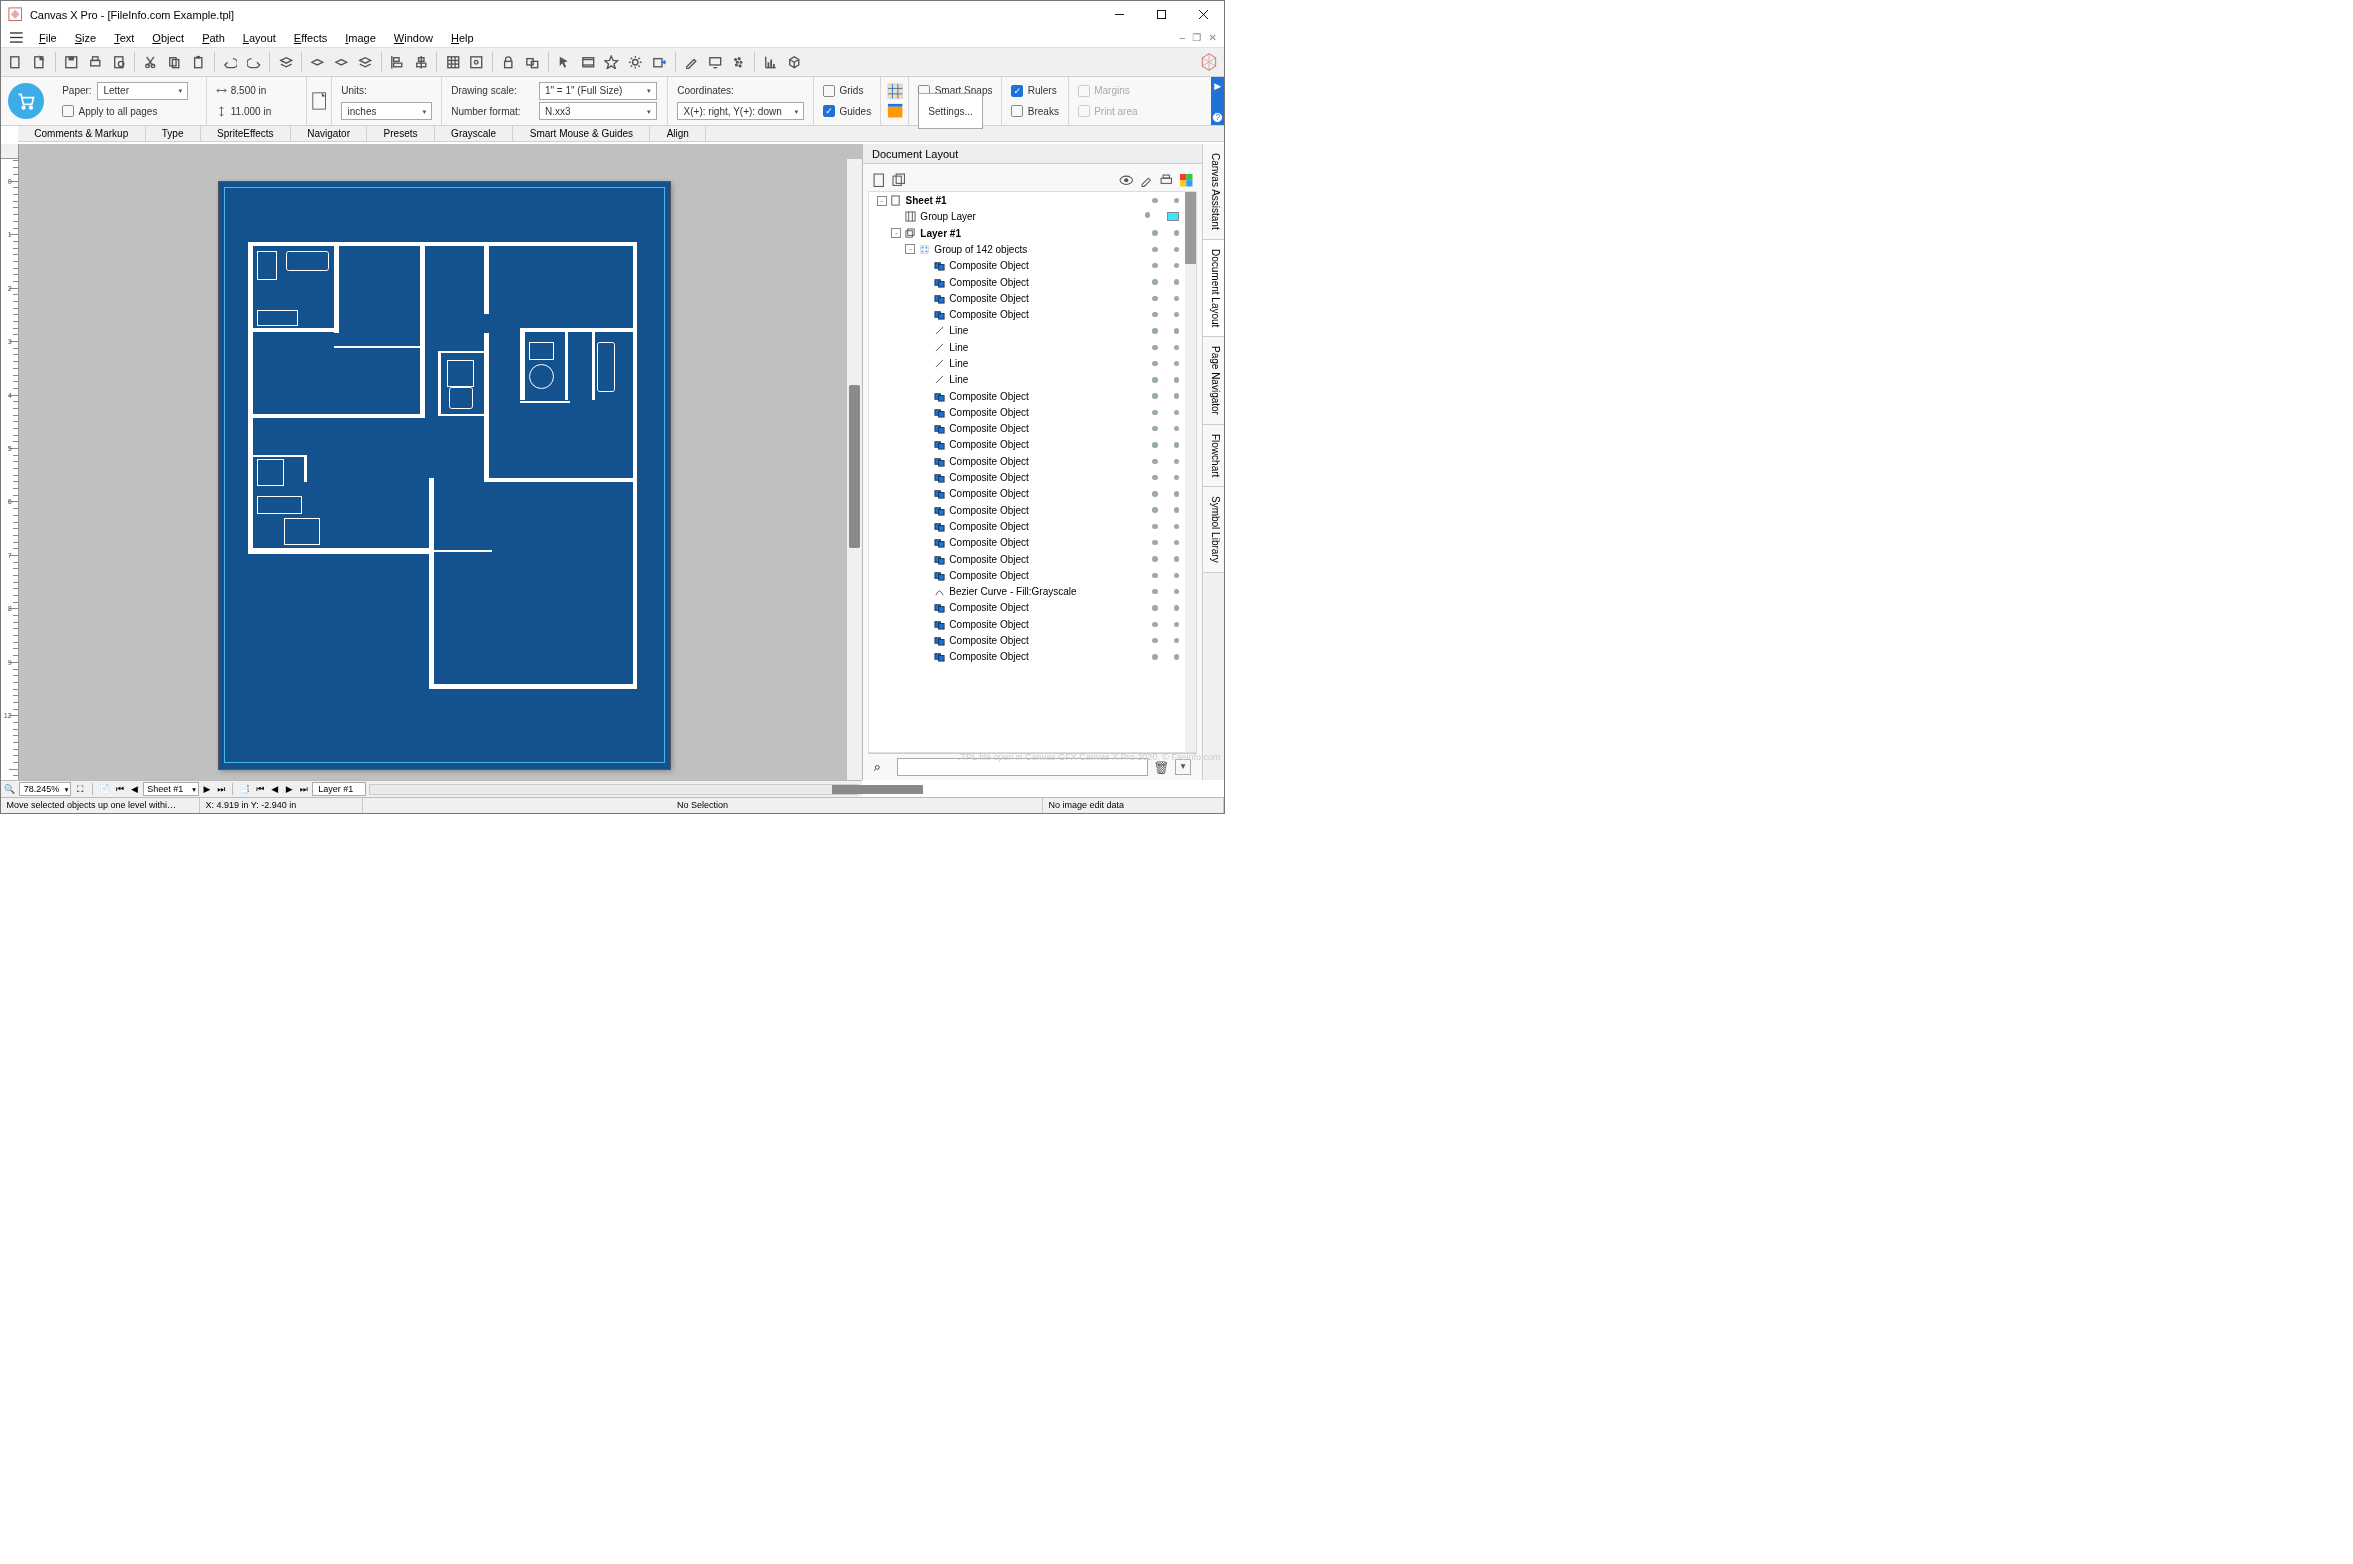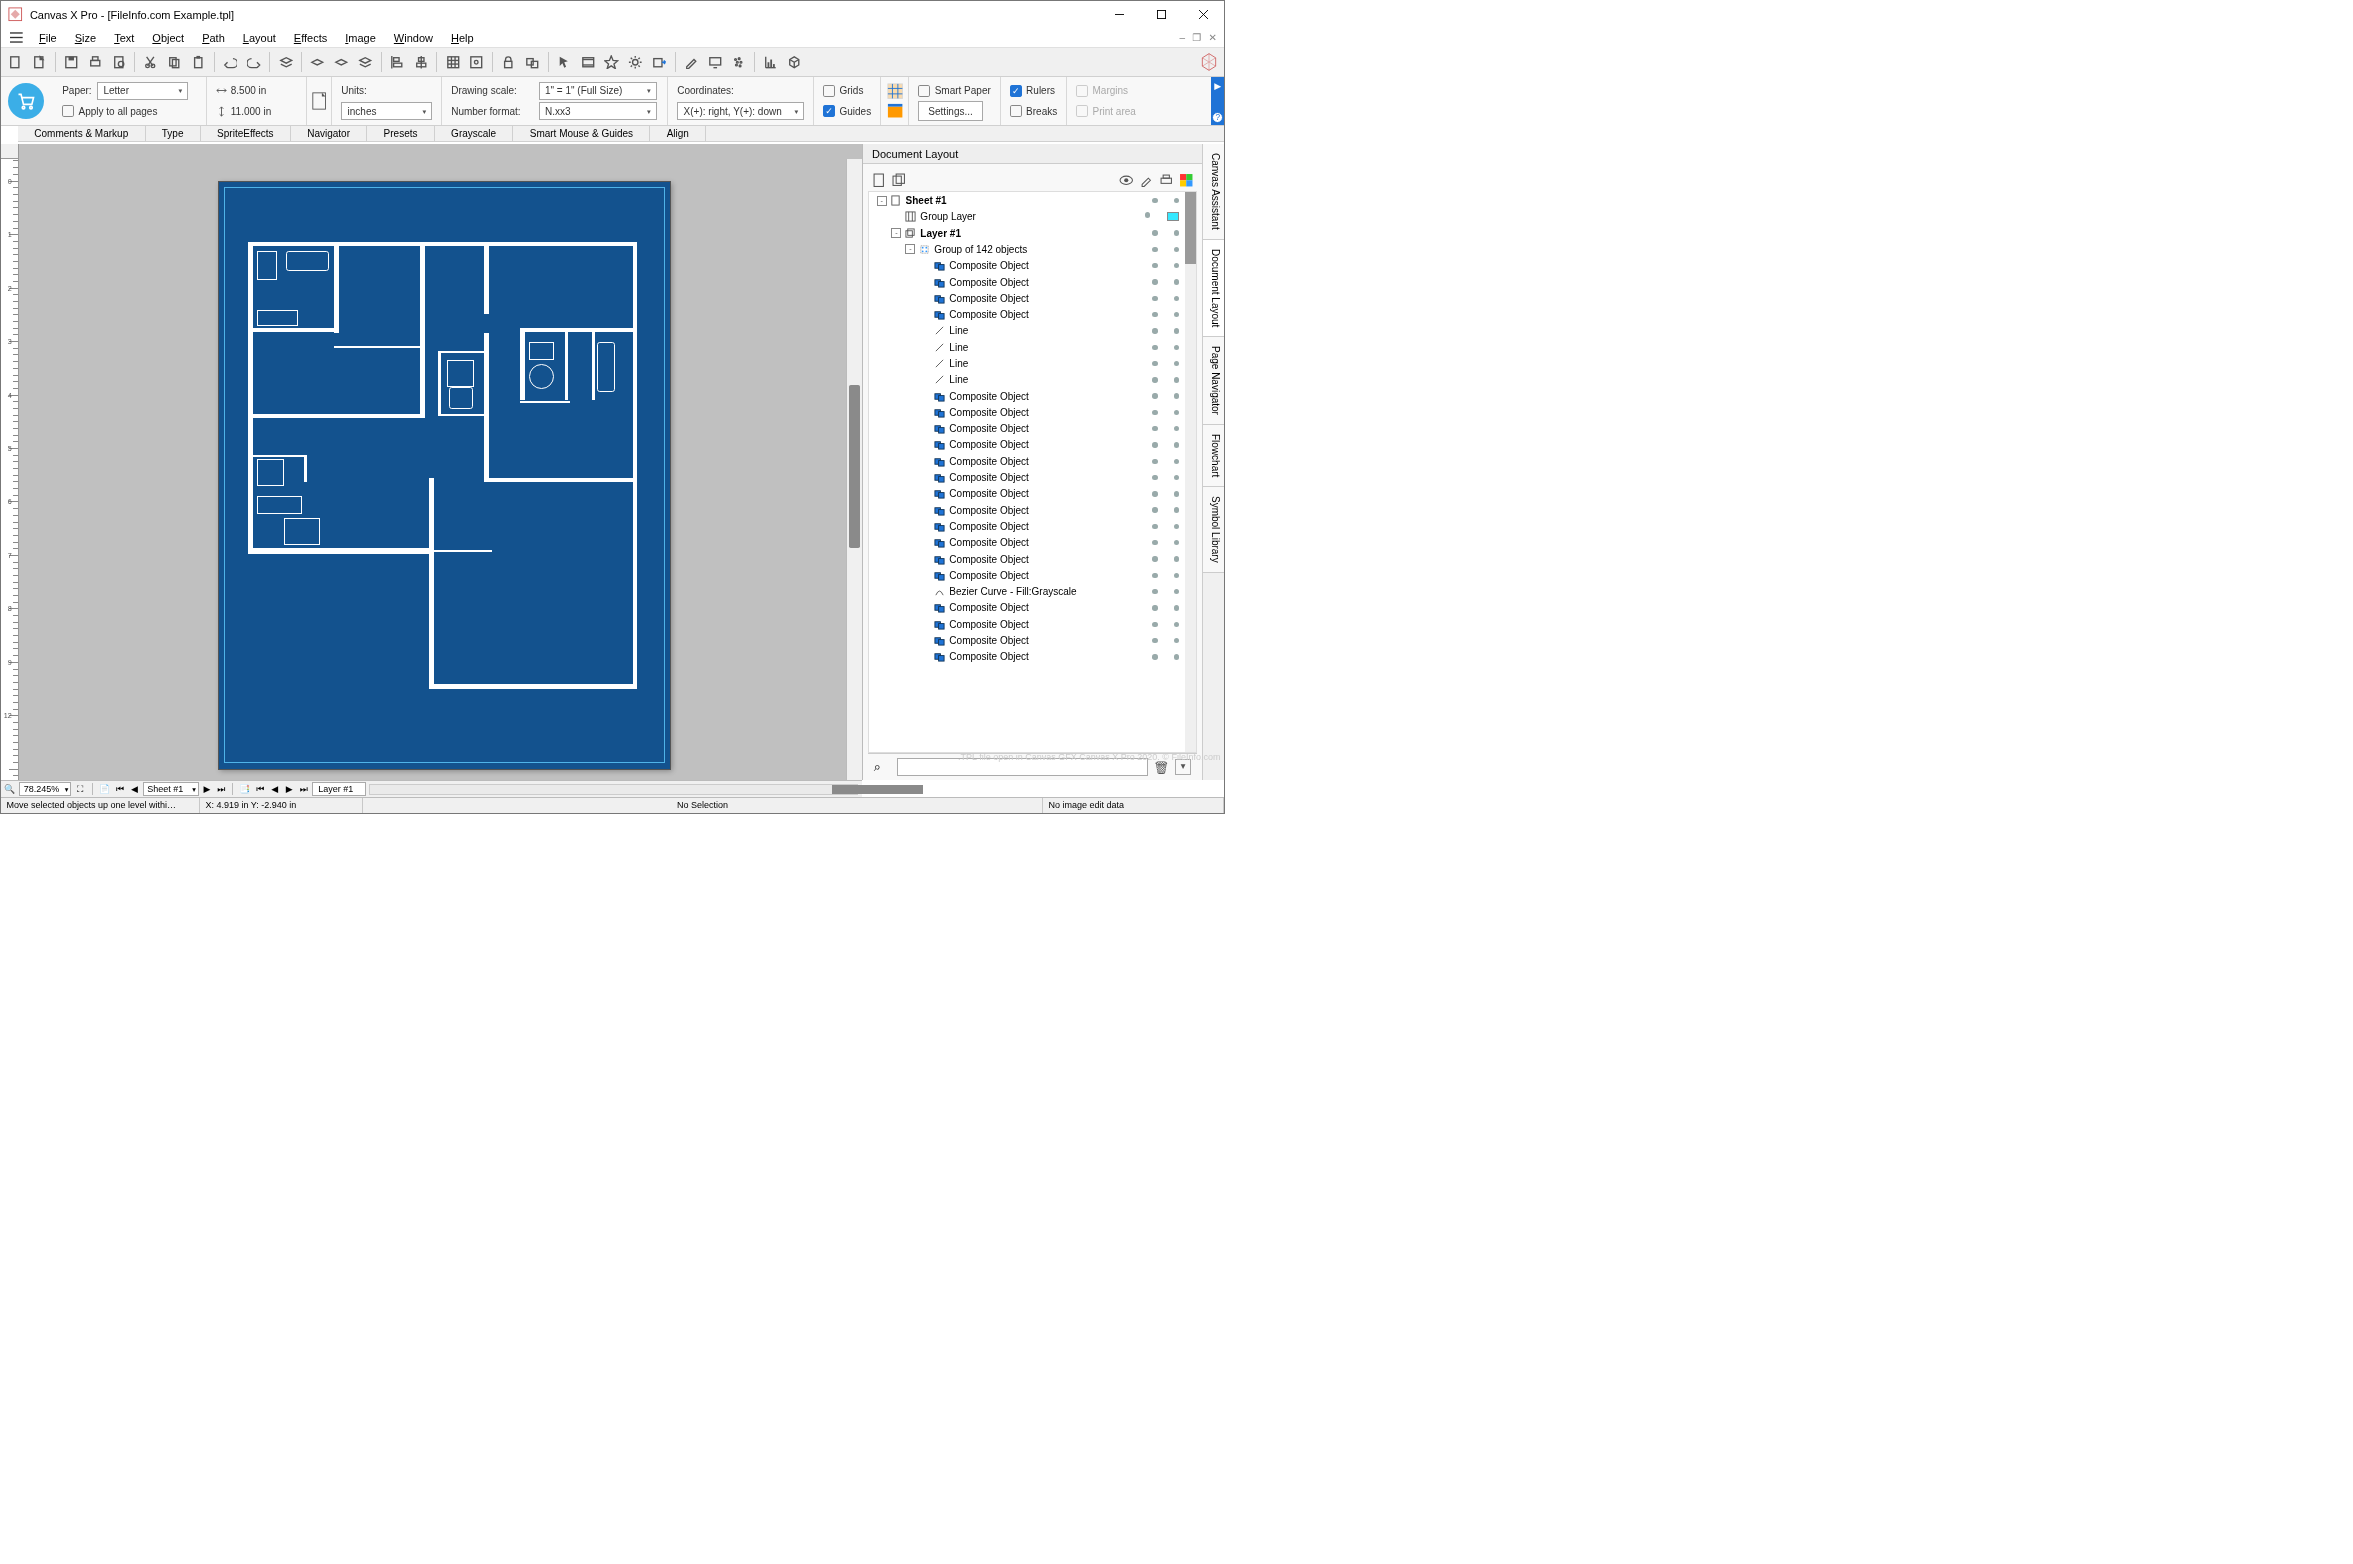--- a/index.html
+++ b/index.html
@@ -36,21 +36,21 @@
 .optbar label.lbl { color: #333; font-size: 10px; min-width: 0; }
 .optbar .dd { height: 18px; border: 0.9px solid #a8a8a8; background: #fff; padding: 0 16.3px 0 5.4px; font-size: 10px; position: relative; display: inline-flex; align-items: center; min-width: 63px; }
 .optbar .dd::after { content: "▼"; position: absolute; right: 3.6px; font-size: 6.3px; color: #555; }
 .optbar .dim { display: inline-flex; align-items: center; gap: 3.6px; }
 .optbar .dim svg { width: 11px; height: 11px; stroke: #555; }
 .optbar .chk { display: inline-flex; align-items: center; gap: 4.5px; }
 .optbar .chk .box { width: 11.8px; height: 11.8px; border: 0.9px solid #888; border-radius: 1.8px; display:flex;align-items:center;justify-content:center; font-size:9px; color:#fff;}
 .optbar .chk.checked .box { background:#1f73d6; border-color:#1f73d6; }
 .optbar .chk.disabled { color:#aaa; }
 .optbar .chk.disabled .box { border-color:#ccc; }
-.optbar .btn { height: 20px; border:0.9px solid #a8a8a8; background:#fff; padding:0 9px; display:inline-flex; align-items:center; font-size:10px;}
+.optbar .btn { height: 36px; border:0.9px solid #a8a8a8; background:#fff; padding:0 9px; display:inline-flex; align-items:center; font-size:10px;}
 .optbar .colorbox{width:20px;height:20px;display:flex;align-items:center;justify-content:center}
 .optbar .right-tab { position:absolute; right:0; top:0; bottom:0; width:12.7px; background:#1f73d6; display:flex; flex-direction:column; align-items:center; justify-content:space-between; padding:3.6px 0;}
 .optbar .right-tab .arrow{color:#fff;font-size:9px}
 .optbar .right-tab .q{width:11px;height:11px;border:0.9px solid #1f73d6;color:#1f73d6;border-radius:50%;font-size:8.2px;display:flex;align-items:center;justify-content:center;background:#fff;margin-bottom:-1.8px}
 .optbar .dociconslot{width:25px;display:flex;align-items:center;justify-content:center;border-right:0.9px solid #d8d8d8}
 
 
 .subpals { height: 16.3px; background: #f0f0f0; border-bottom: 0.9px solid #d0d0d0; display: flex; font-size: 10px; margin-left: 17px; }
 .subpals .pal { padding: 0 16.3px; border-right: 0.9px solid #d0d0d0; display:flex; align-items:center;}
 
@@ -488,21 +488,21 @@
             <rect x="1" y="4" width="16" height="12" fill="#f90" stroke="none"></rect>
             <rect x="1" y="1" width="16" height="3" fill="#1f73d6"></rect>
           </svg>
         </div>
       </div>
   </div>
   <div class="group" style="min-width:82px">
     <div class="row">
         <label class="chk">
           <span class="box"></span>
-          <span>Smart Paper</span>
+          <span>Smart Snaps</span>
         </label>
       </div>
     <div class="row">
         <div class="btn">Settings...</div>
       </div>
   </div>
   <div class="group" style="min-width:54px">
     <div class="row">
         <label class="chk checked">
           <span class="box">✓</span>

